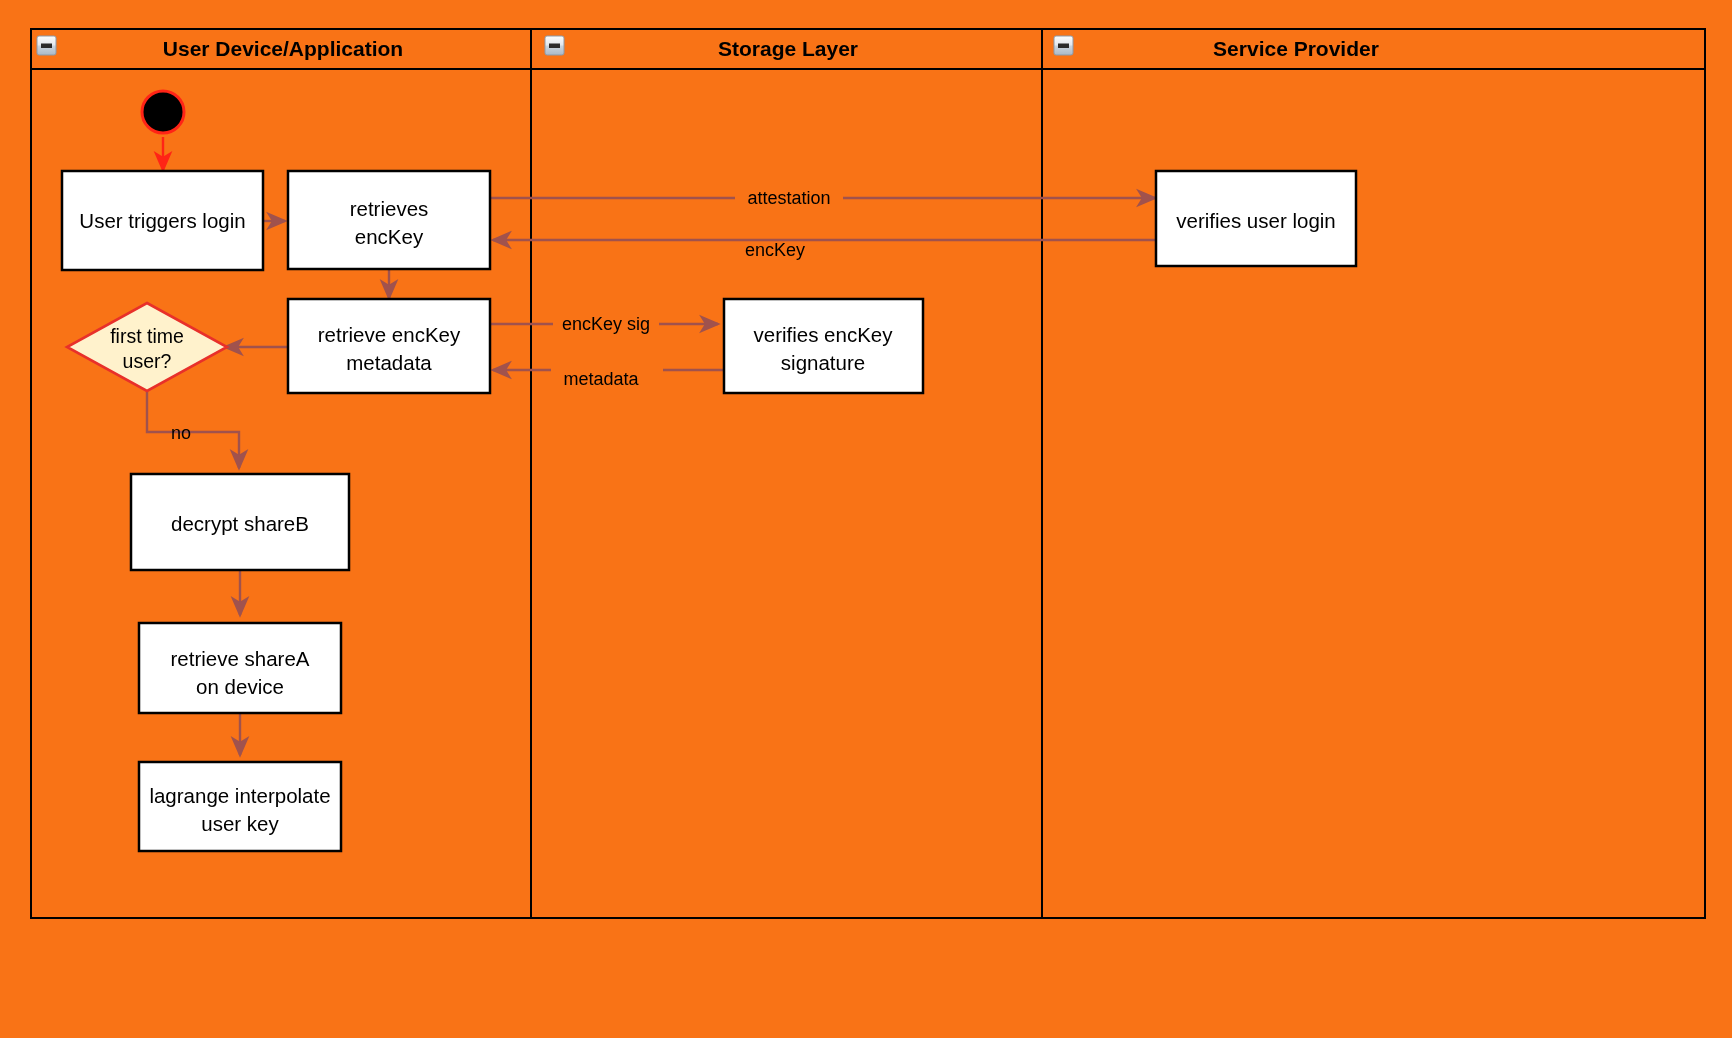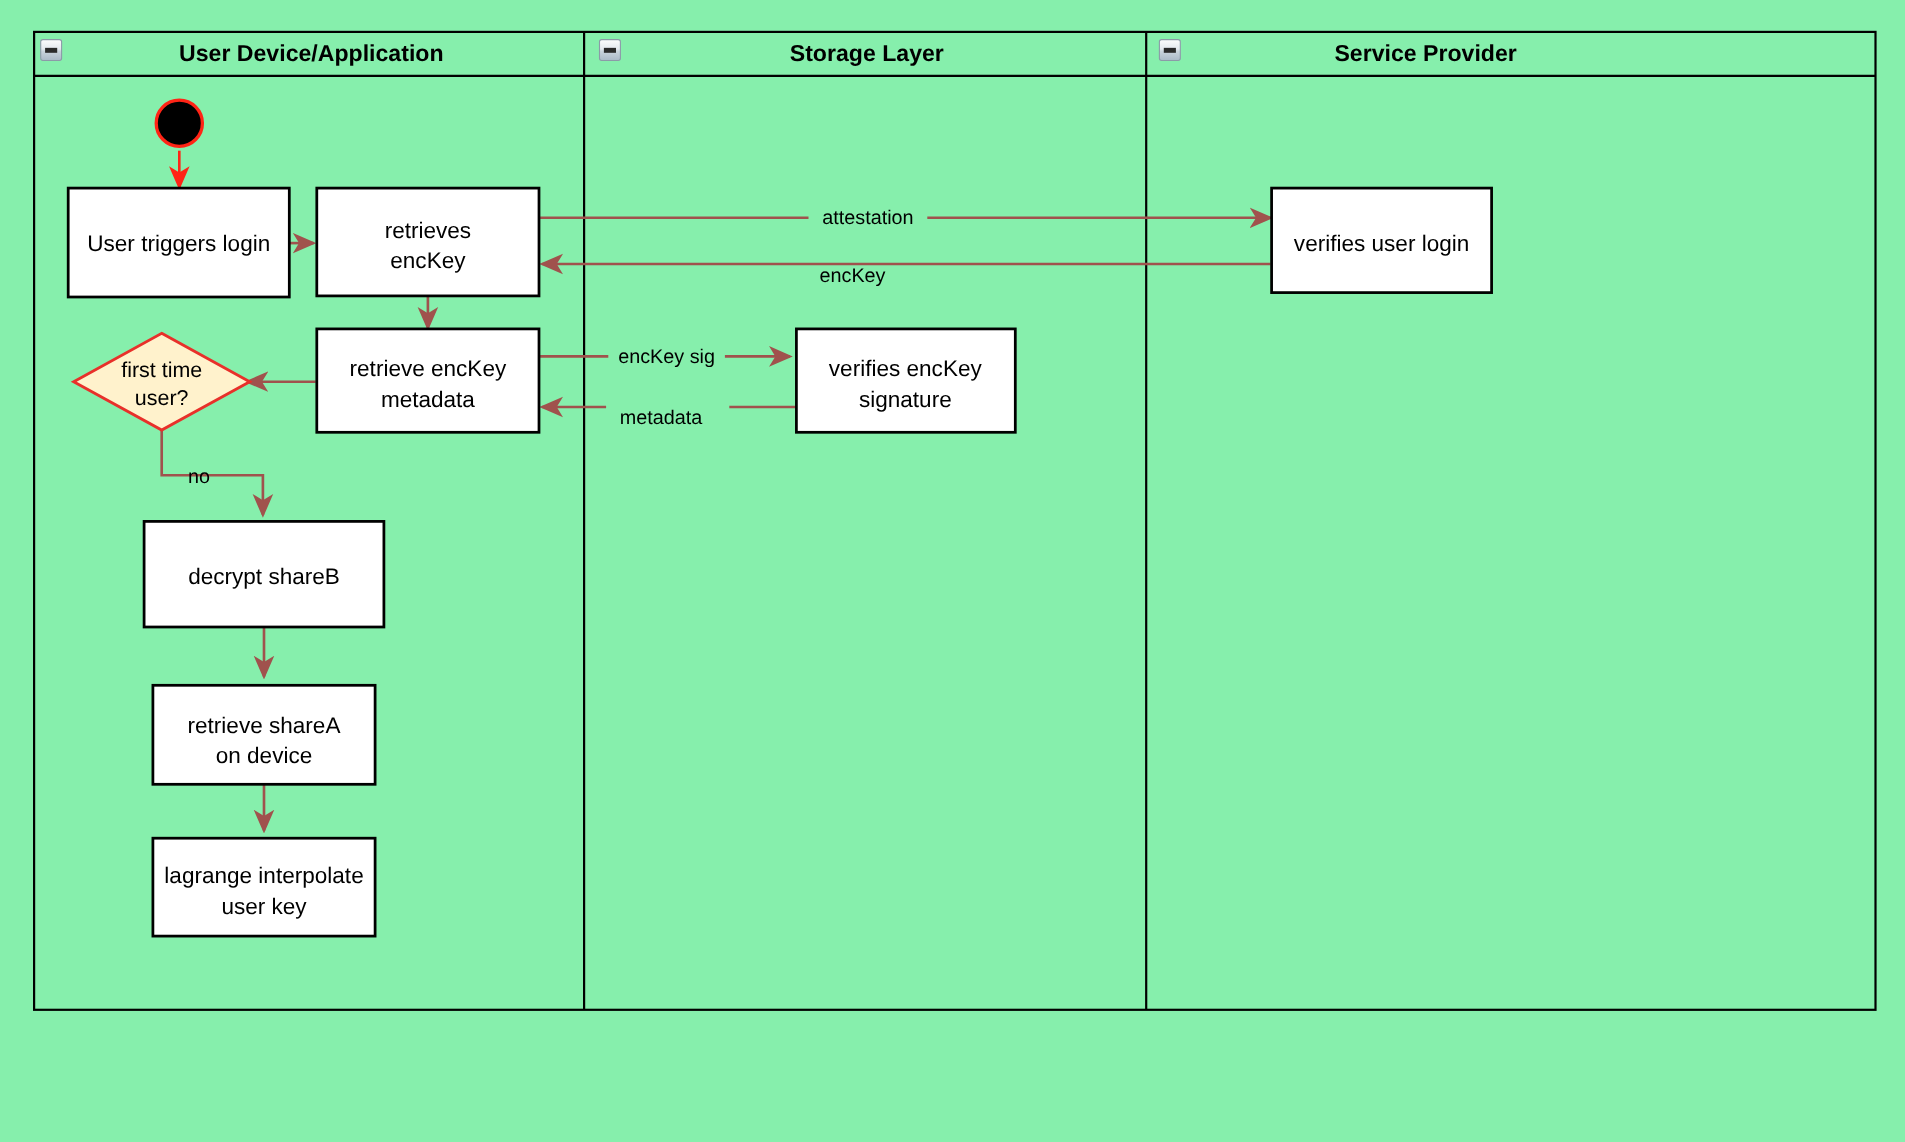--- a/index.html
+++ b/index.html
@@ -10,21 +10,21 @@
   body {
     width: 1732px;
     height: 1038px;
     font-family: "Liberation Sans", sans-serif;
     overflow: hidden;
   }
   #canvas {
     position: relative;
     width: 1732px;
     height: 1038px;
-    background: #86efac;
+    background: #f97316;
   }
   #diagram-svg {
     position: absolute;
     top: 0;
     left: 0;
     width: 1732px;
     height: 1038px;
   }
   .lane-title {
     font-weight: bold;

